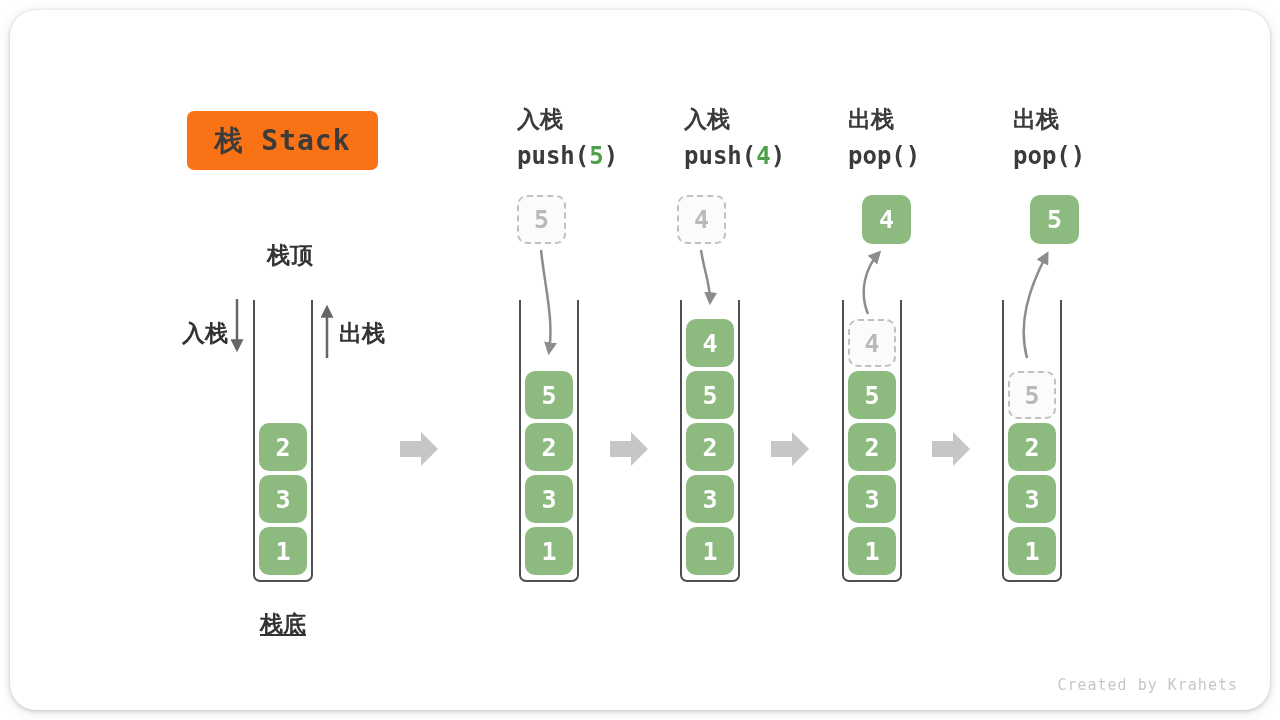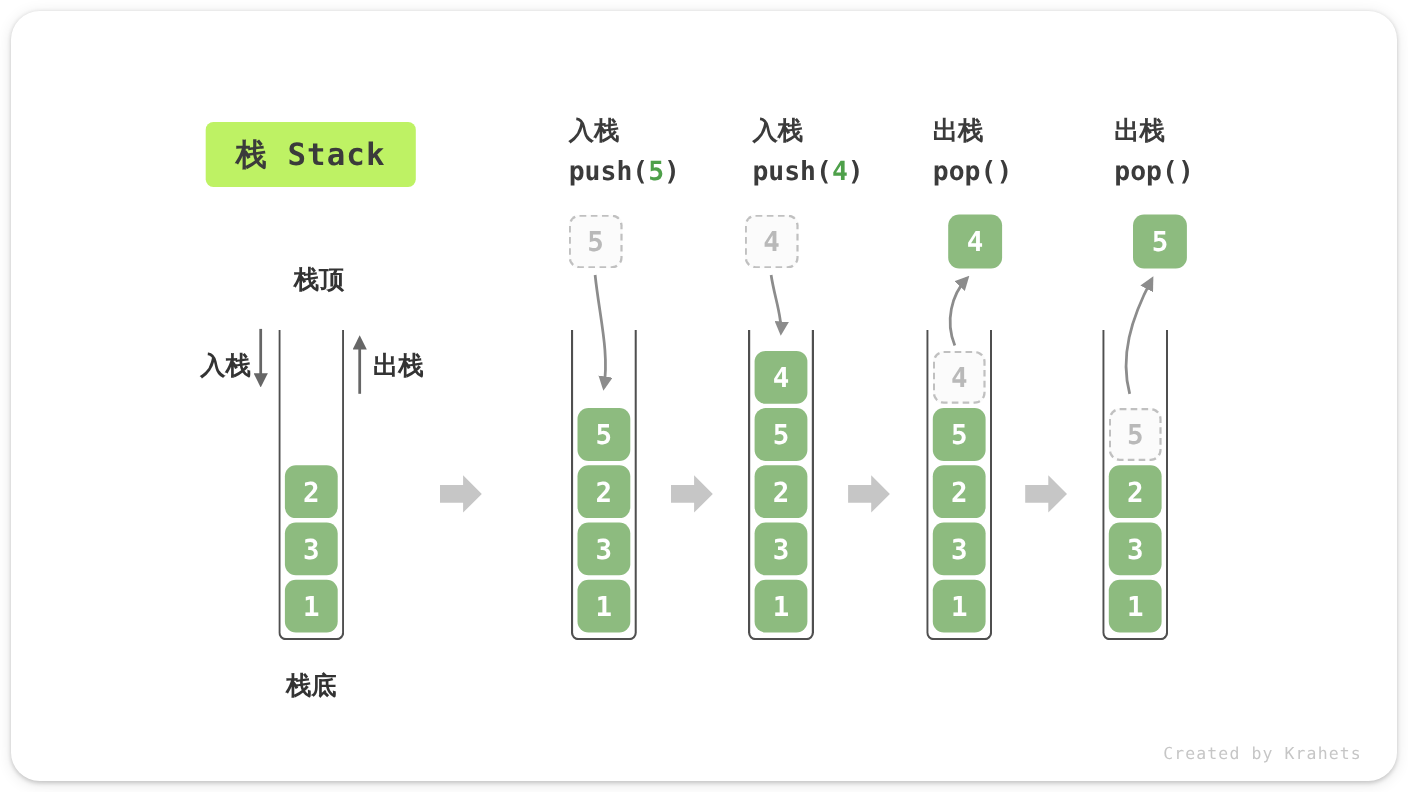--- a/index.html
+++ b/index.html
@@ -2,21 +2,21 @@
 <html><head>
 <meta charset="utf-8">
 <style>
   html,body{margin:0;padding:0;background:#ffffff;width:1280px;height:720px;overflow:hidden;
     font-family:"DejaVu Sans",sans-serif;}
   .abs{position:absolute;}
   .panel{left:10px;top:10px;width:1260px;height:700px;background:#ffffff;border-radius:26px;
     box-shadow:0 1px 4px rgba(0,0,0,.18), 0 2px 14px rgba(0,0,0,.10);}
   .overlay{left:0;top:0;width:1280px;height:720px;pointer-events:none;}
 
-  .title-badge{left:187px;top:111px;width:191px;height:59px;background:#bef264;border-radius:7px;
+  .title-badge{left:187px;top:111px;width:191px;height:59px;background:#f97316;border-radius:7px;
     display:flex;align-items:center;justify-content:center;
     font-family:"DejaVu Sans Mono",monospace;font-size:28px;font-weight:600;color:#3b3b3b;letter-spacing:1px;}
 
   .op{top:106px;}
   .op-title{font-size:23px;font-weight:700;color:#3b3b3b;line-height:26px;}
   .op-code{margin-top:10px;font-family:"DejaVu Sans Mono",monospace;font-size:24px;font-weight:600;
     color:#3b3b3b;line-height:28px;}
   .op-code .arg{color:#4ea04a;}
 
   .stack{top:300px;width:60px;height:282px;box-sizing:border-box;
@@ -29,21 +29,21 @@
   .cell-ghost{background:#fbfbfb;border:2px dashed #c0c0c0;color:#b9b9b9;}
 
   .float-box{top:195px;width:49px;height:49px;border-radius:10px;box-sizing:border-box;
     display:flex;align-items:center;justify-content:center;
     font-family:"DejaVu Sans Mono",monospace;font-size:25px;font-weight:600;}
   .float-ghost{background:#fbfbfb;border:2px dashed #c0c0c0;color:#b9b9b9;}
   .float-solid{background:#8dbb7f;color:#ffffff;}
 
   .legend{font-size:23px;font-weight:700;color:#333333;line-height:28px;}
   .legend-top{left:253px;top:241px;width:60px;text-align:right;}
-  .legend-bottom{left:253px;top:610px;width:60px;text-align:center;}
+  .legend-bottom{left:253px;top:610px;width:60px;text-align:center;text-decoration:underline;}
   .legend-push{left:172px;top:319px;width:56px;text-align:right;}
   .legend-pop{left:339px;top:319px;width:56px;text-align:left;}
 
   .watermark{right:42px;bottom:26px;font-family:"DejaVu Sans Mono",monospace;font-size:15px;
     color:#c6c6c6;letter-spacing:1px;}
 </style>
 </head>
 <body>
 
 <div class="abs panel"></div>

